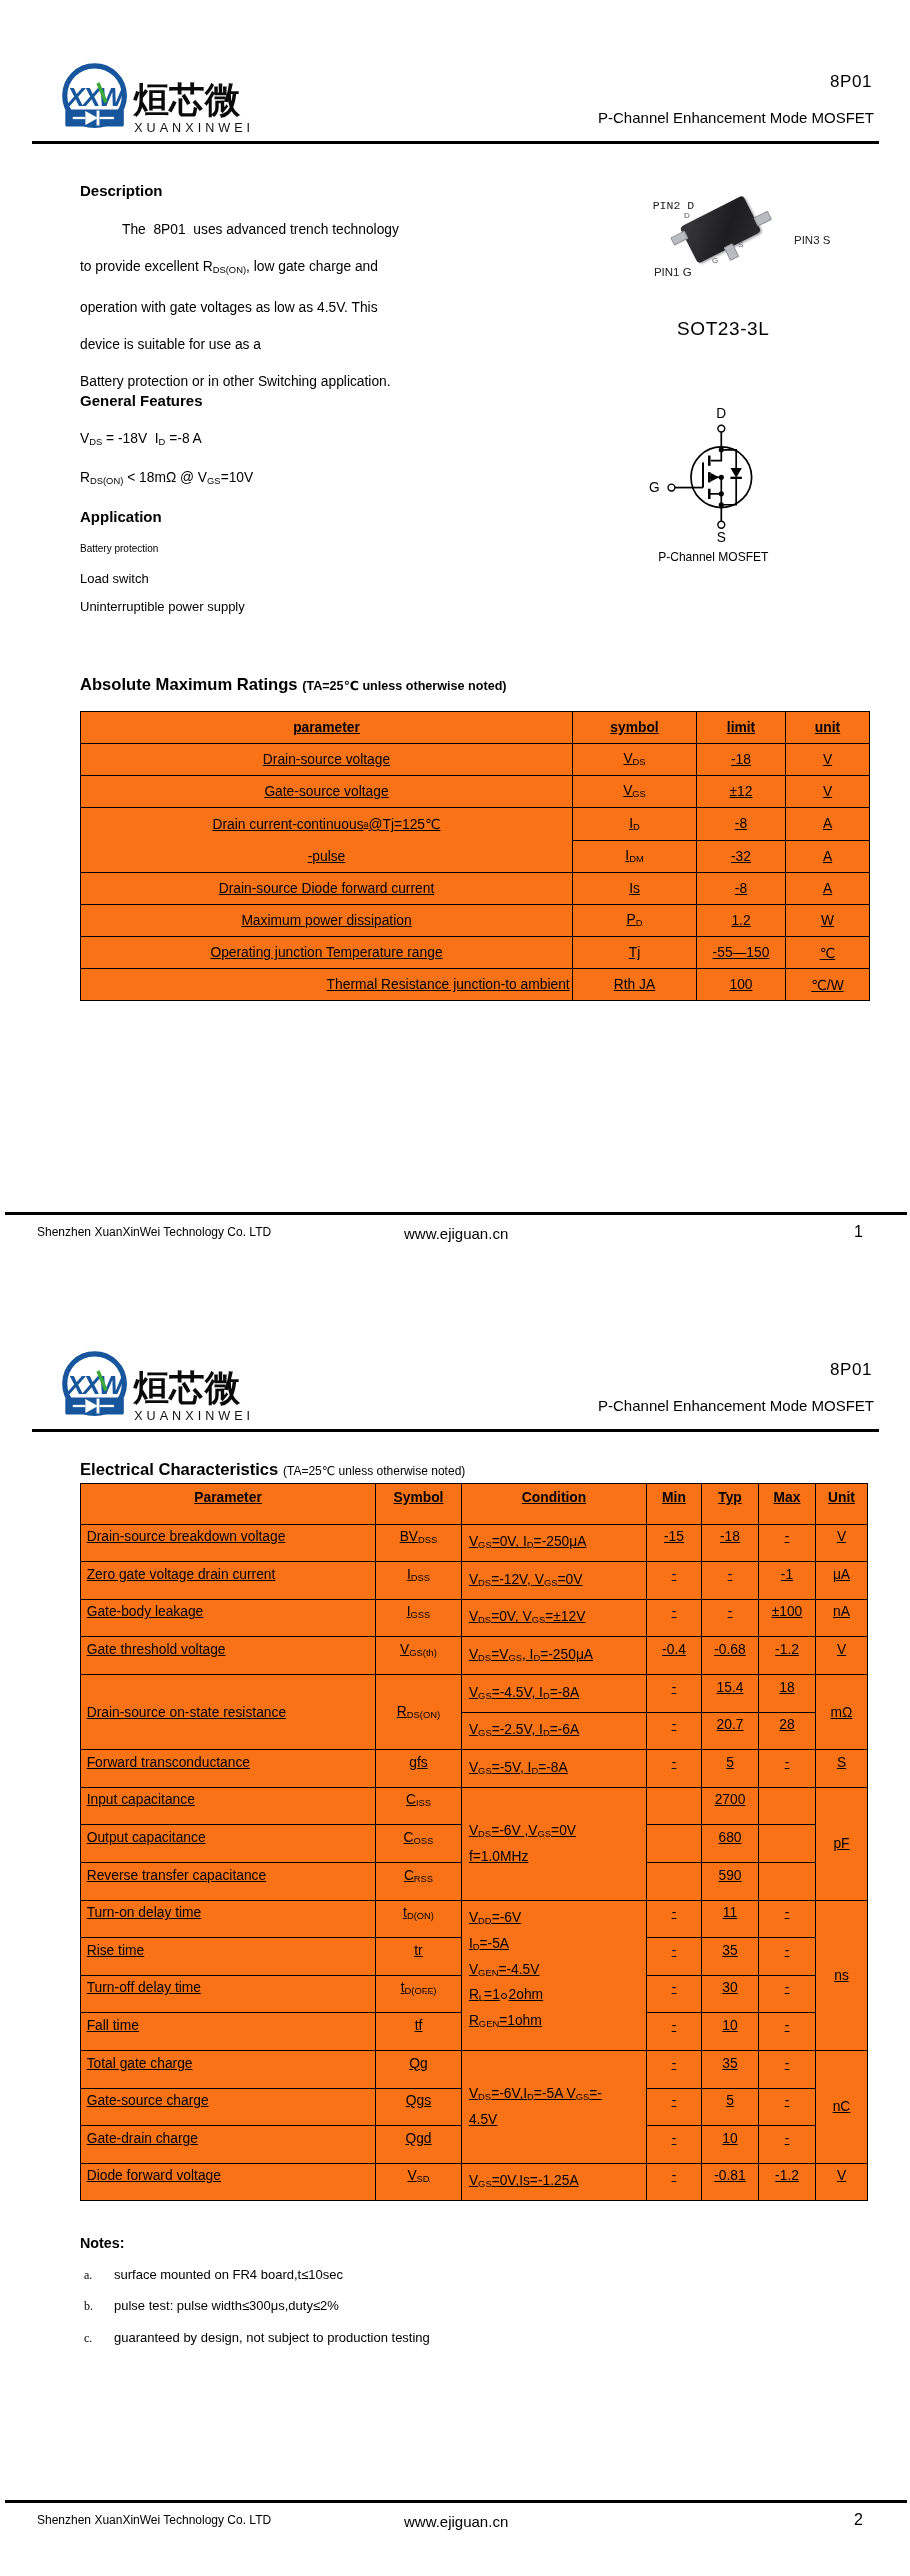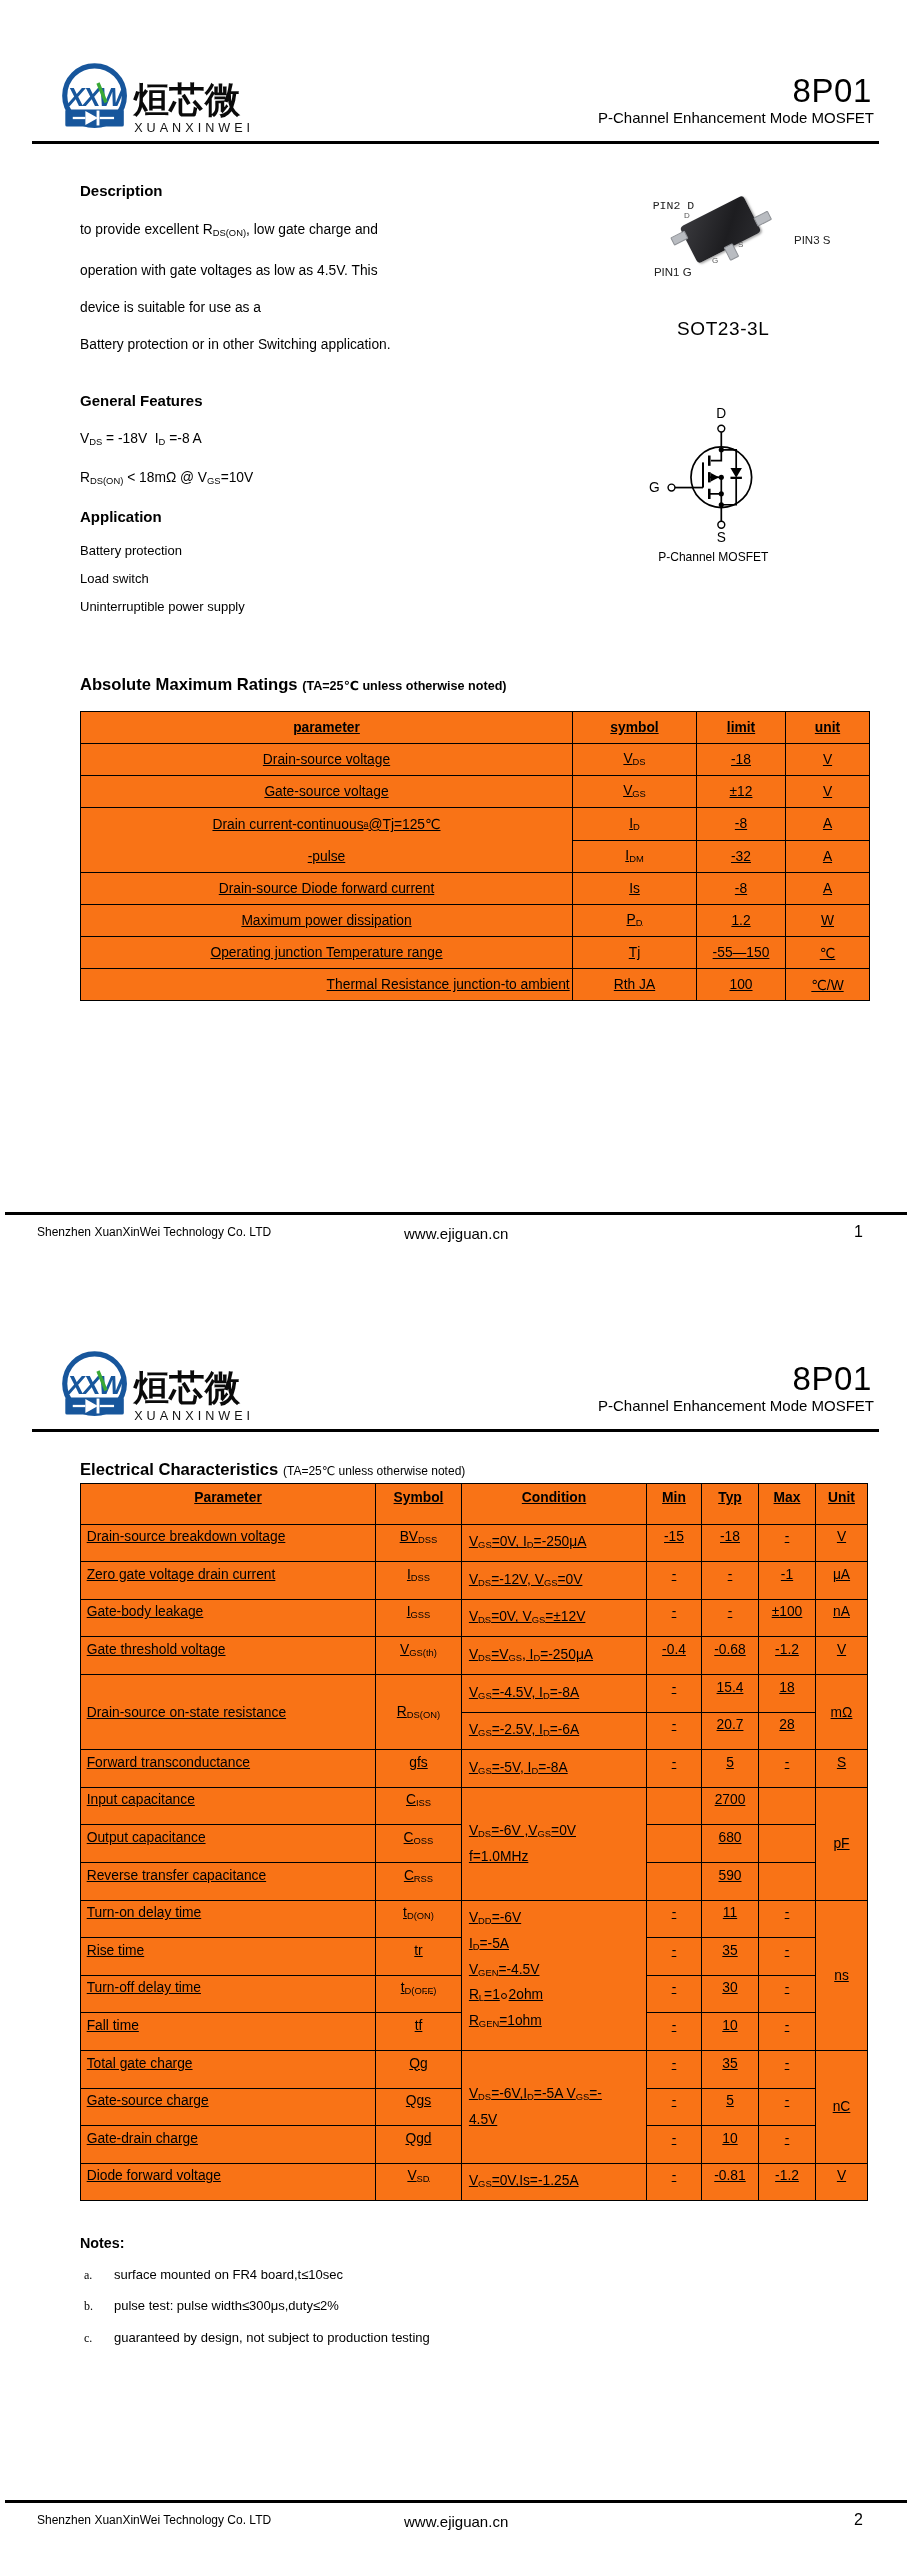--- a/index.html
+++ b/index.html
@@ -1,41 +1,41 @@
 <!DOCTYPE html>
 <html style="font-size:9.2px"><head>
 <meta charset="utf-8">
 <style>
   html,body{margin:0;padding:0;background:#ffffff;}
   body{width:910px;font-family:"Liberation Sans","DejaVu Sans",sans-serif;color:#000;}
   .page{position:relative;width:910px;height:1288px;background:#fff;overflow:hidden;}
   .abs{position:absolute;}
 
   
-  .product-title{position:absolute;right:38px;top:72px;font-size:33px;letter-spacing:0.6px;}
+  .product-title{position:absolute;right:38px;top:72px;font-size:17px;letter-spacing:0.6px;}
   .product-subtitle{position:absolute;right:36px;top:109px;font-size:15px;}
   .hdr-rule{position:absolute;left:32px;top:141px;width:847px;height:3.4px;background:#000;}
   .logo-svg{position:absolute;left:59px;top:60px;}
 
   
   .ftr-rule{position:absolute;left:4.6px;top:1212px;width:902px;height:3.4px;background:#000;}
   .ftr-company{position:absolute;left:37px;top:1225px;font-size:12px;}
   .ftr-site{position:absolute;left:404px;top:1225px;font-size:15px;}
   .ftr-page{position:absolute;left:854px;top:1223px;font-size:16px;}
 
   
   .sec-heading{font-weight:bold;font-size:15px;}
   .desc-heading{left:80px;top:182px;}
   .desc-body{left:80px;top:211px;width:390px;font-size:13.8px;line-height:37px;}
   .desc-body .indent{padding-left:42px;}
   .gf-heading{left:80px;top:392px;}
   .gf-line1{left:80px;top:431px;font-size:13.8px;}
   .gf-line2{left:80px;top:470px;font-size:13.8px;}
   .app-heading{left:80px;top:508px;}
-  .app-item1{left:80px;top:543px;font-size:13px;}
+  .app-item1{left:80px;top:543px;font-size:10px;}
   .app-item2{left:80px;top:571px;font-size:13px;}
   .app-item3{left:80px;top:599px;font-size:13px;}
 
   
   .pkg{position:absolute;left:647px;top:194px;width:189px;height:155px;}
   .pkg-label{position:absolute;font-size:11.5px;color:#222;}
   .pkg-pin2{left:5.7px;top:4.6px;font-family:Liberation Mono, monospace;}
   .pkg-pin3{left:147px;top:40px;}
   .pkg-pin1{left:6.9px;top:72px;}
   .pkg-body{position:absolute;left:38px;top:15px;width:71px;height:41px;background:linear-gradient(135deg,#3a3a3e 0%,#1d1d20 60%,#2b2b2f 100%);border-radius:4px;transform:rotate(-27deg);box-shadow:1.1px 1.7px 2.3px rgba(0,0,0,0.35);}
@@ -104,20 +104,21 @@
     </g>
     <text x="130" y="90" font-size="62" font-weight="bold" fill="#0a0a0a">烜芯微</text>
     <text x="131" y="126" font-size="22" letter-spacing="7" fill="#111">XUANXINWEI</text>
   </svg>
   <div class="product-title">8P01</div>
   <div class="product-subtitle">P-Channel Enhancement Mode MOSFET</div>
   <div class="hdr-rule"></div>
 
   <div class="abs sec-heading desc-heading">Description</div>
   <div class="abs desc-body">
+    <div class="indent">The&nbsp; 8P01&nbsp; uses advanced trench technology</div>
     <div>to provide excellent R<sub>DS(ON)</sub>, low gate charge and</div>
     <div>operation with gate voltages as low as 4.5V. This</div>
     <div>device is suitable for use as a</div>
     <div>Battery protection or in other Switching application.</div>
   </div>
 
   <div class="pkg">
     <div class="pkg-label pkg-pin2">PIN2 D</div>
     <div class="pkg-label pkg-pin3">PIN3 S</div>
     <div class="pkg-label pkg-pin1">PIN1 G</div>

